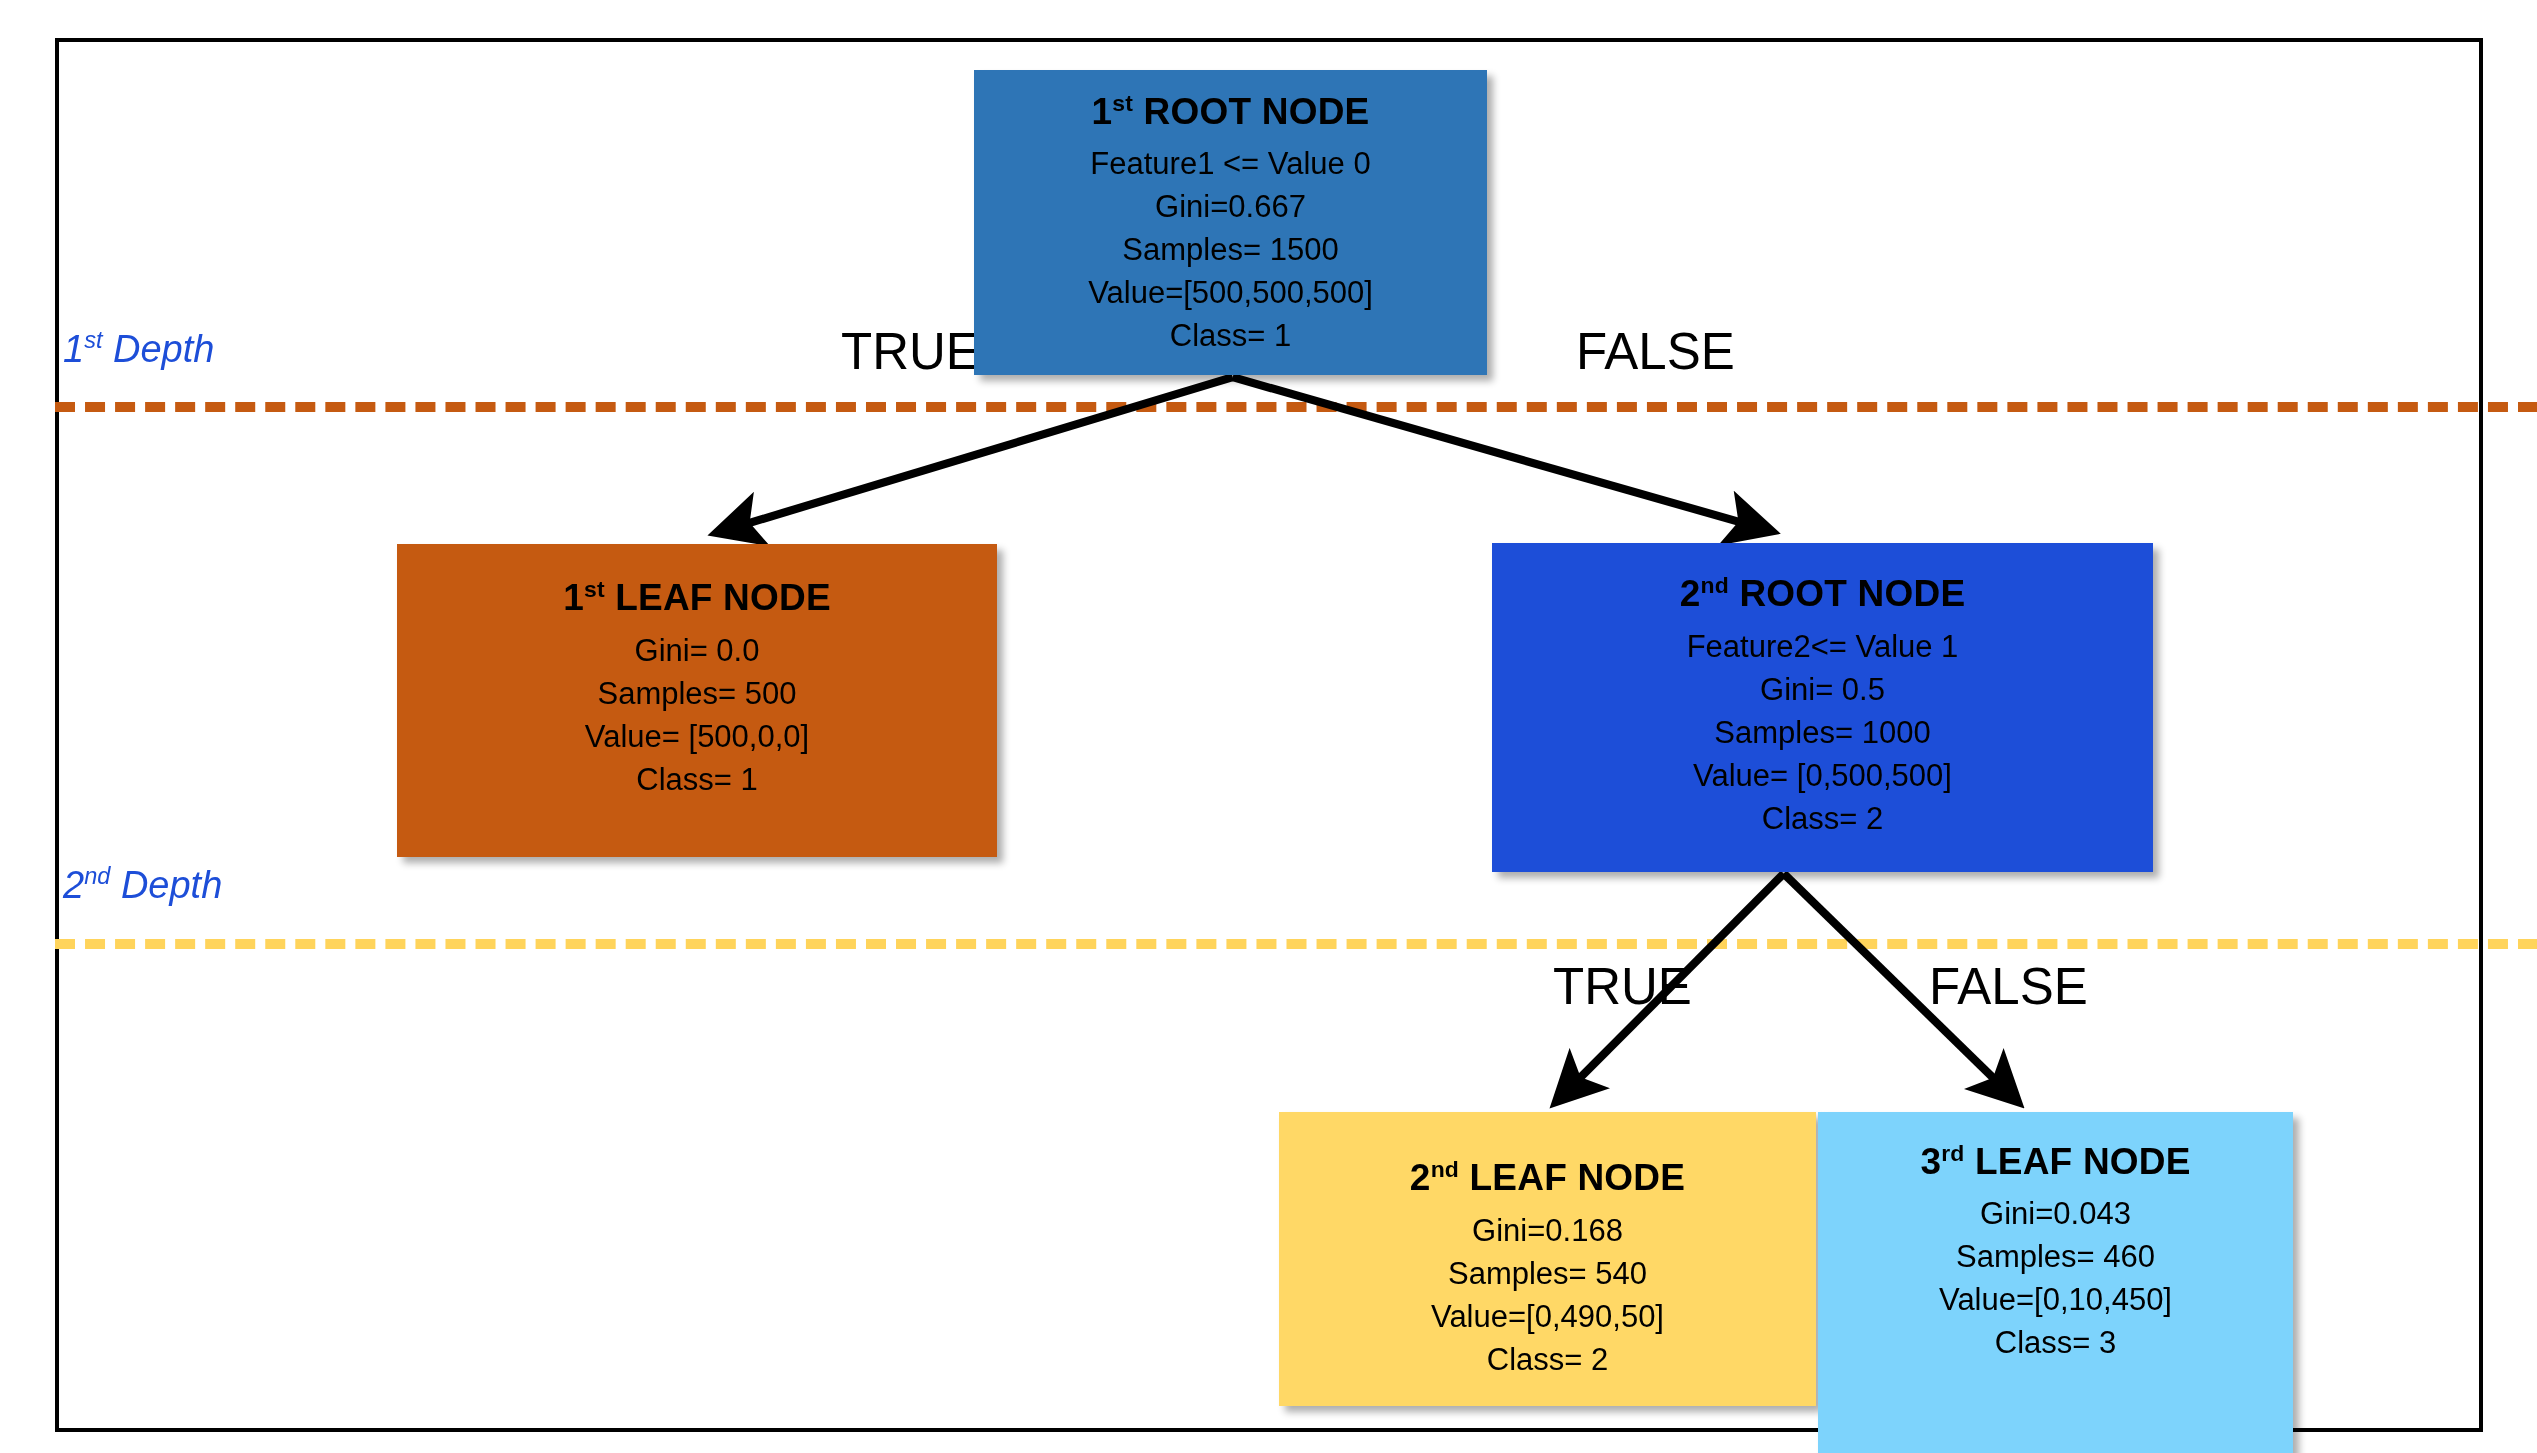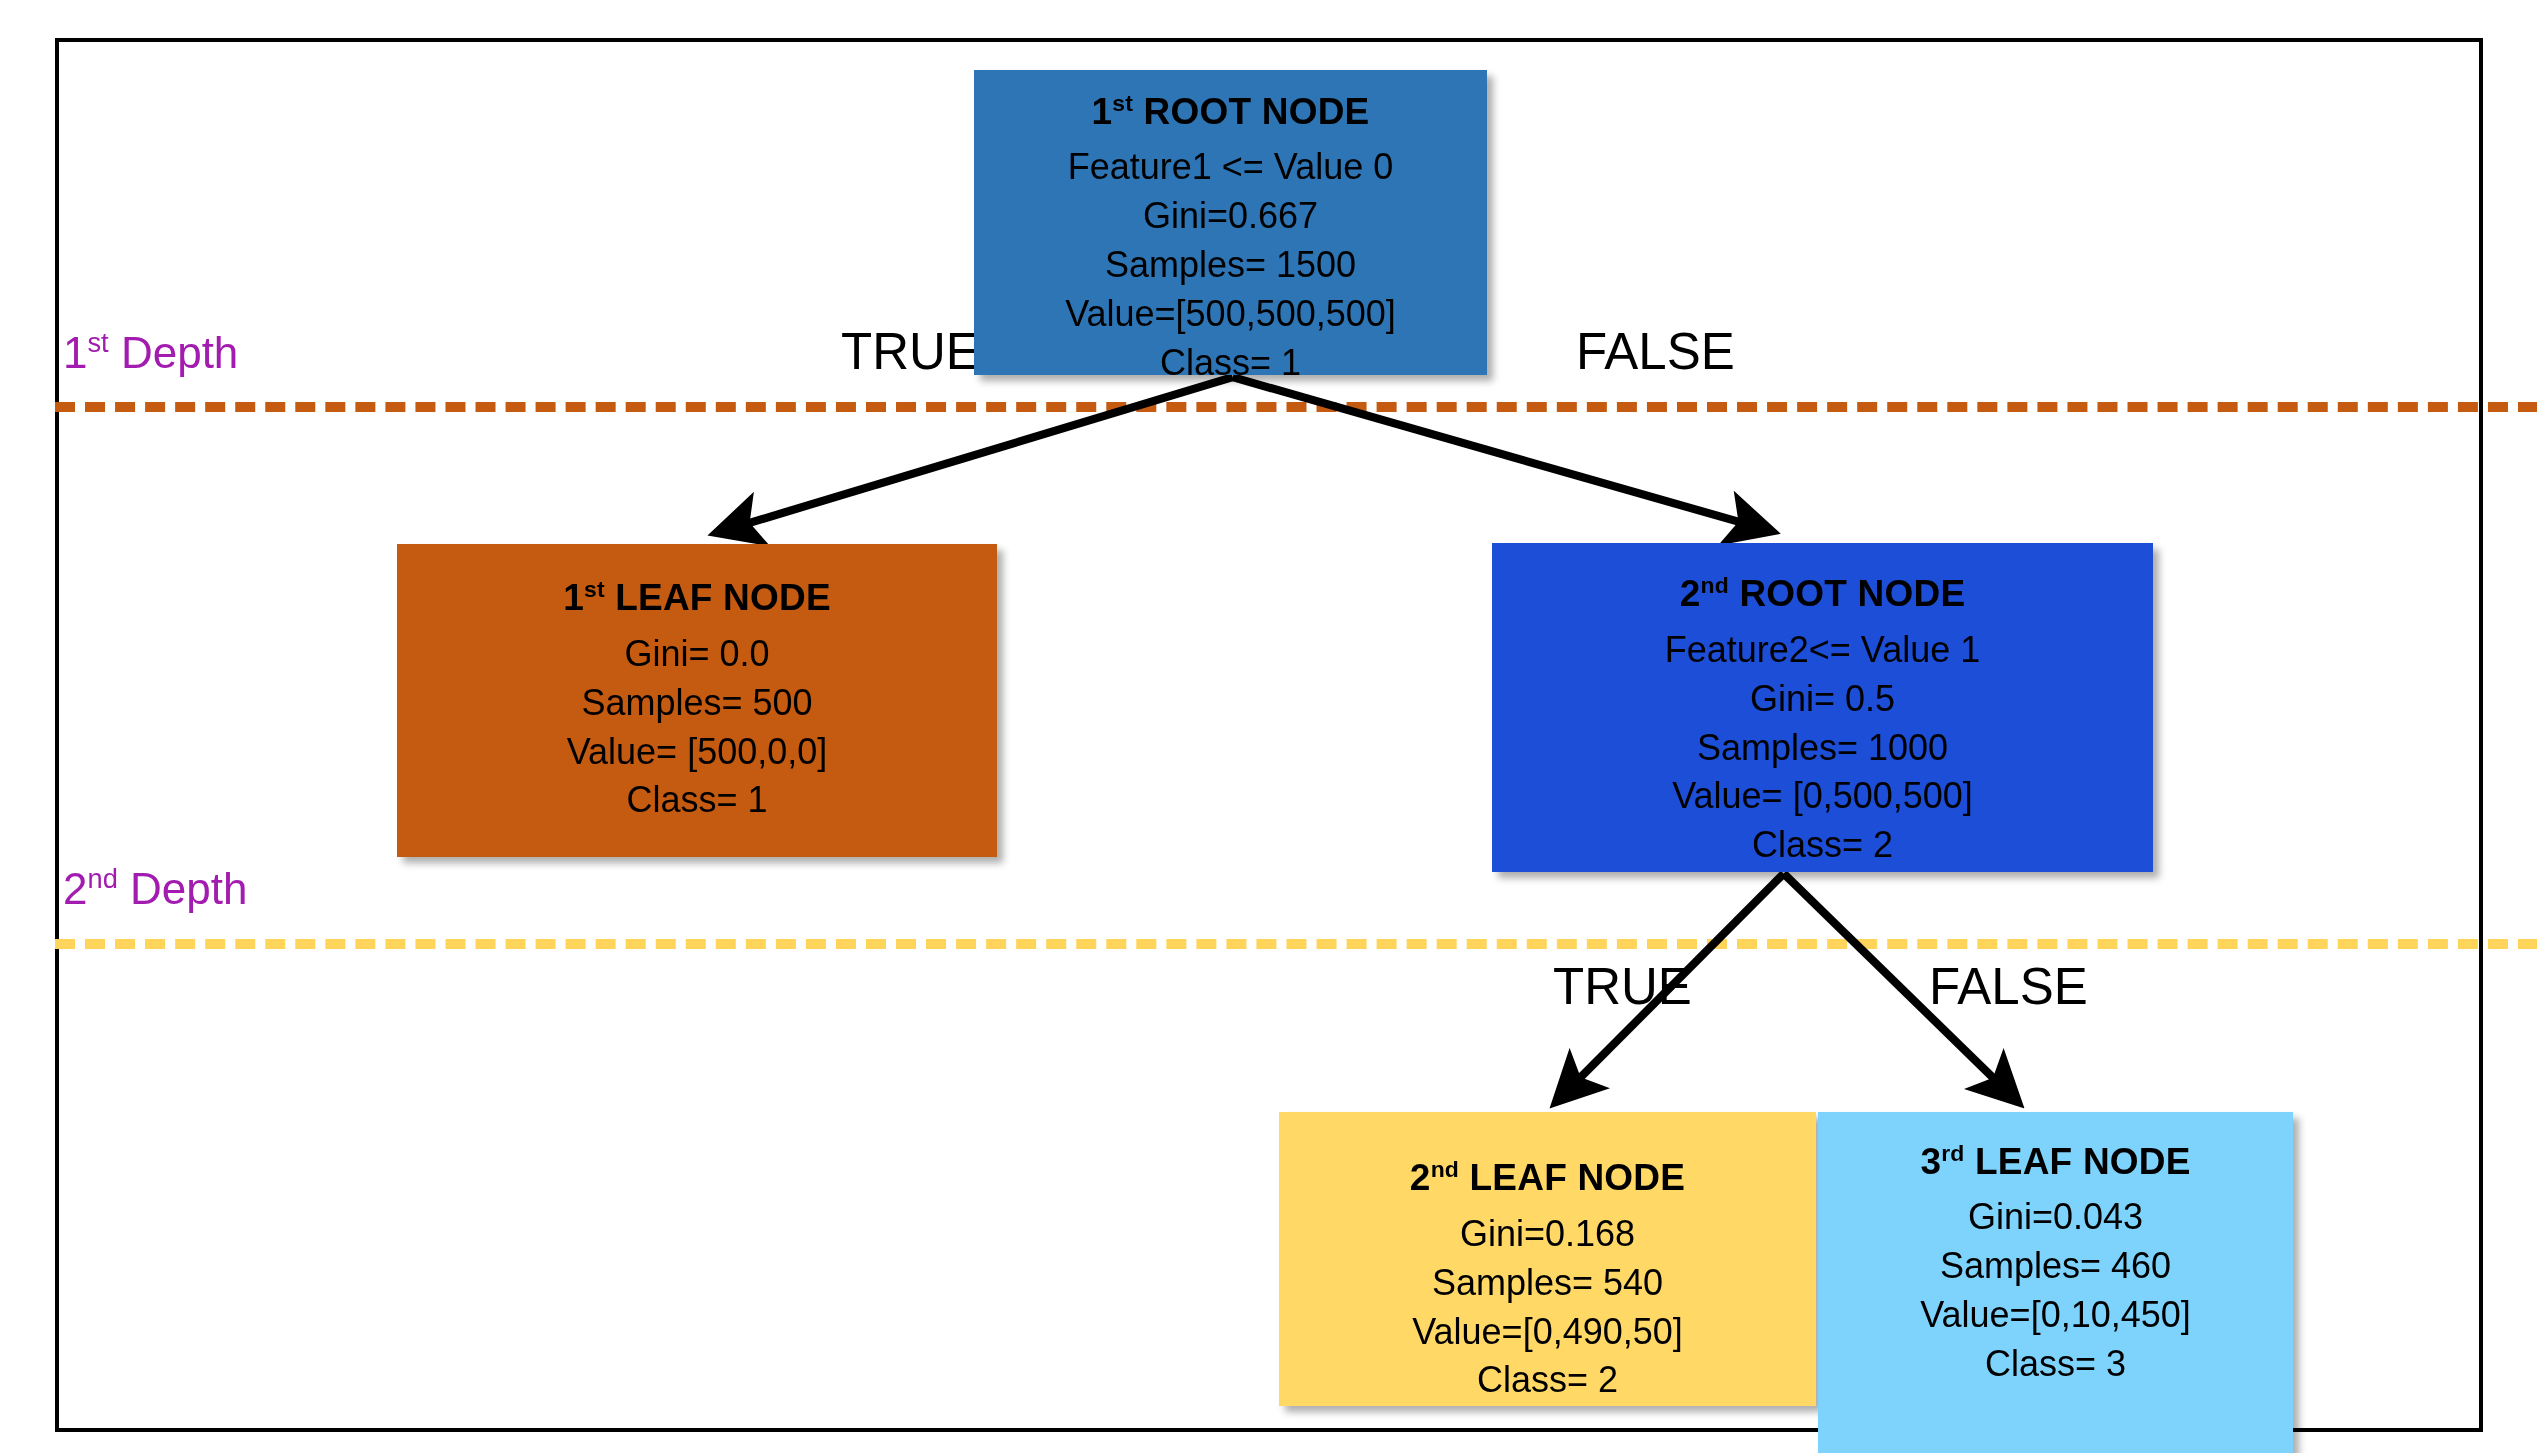--- a/index.html
+++ b/index.html
@@ -5,29 +5,29 @@
   html,body{margin:0;padding:0;background:#ffffff;}
   body{width:2538px;height:1454px;font-family:"Liberation Sans",sans-serif;}
   #stage{position:relative;width:2538px;height:1454px;overflow:hidden;background:#fff;}
 
   .frame{position:absolute;left:55px;top:38px;width:2428px;height:1394px;border:4.9px solid #000000;box-sizing:border-box;background:transparent;}
 
   .dashline{position:absolute;height:0;border-top-width:10.6px;border-top-style:dashed;}
   .dashline.d1{left:55px;top:402px;width:2483px;border-top-color:#C55A11;}
   .dashline.d2{left:55px;top:939px;width:2483px;border-top-color:#FFD45B;}
 
-  .depth-label{position:absolute;font-size:44px;color:#a21caf;white-space:nowrap;line-height:1;}
+  .depth-label{position:absolute;font-size:38px;color:#1d4ed8;white-space:nowrap;line-height:1;font-style:italic;}
   .depth-label sup{font-size:0.62em;vertical-align:super;}
 
   .node{position:absolute;box-sizing:border-box;display:flex;flex-direction:column;align-items:center;
         justify-content:flex-start;padding-top:11.4px;color:#000;line-height:1.18;
         box-shadow:5.7px 5.7px 7.3px rgba(0,0,0,0.32);}
   .node .nd-title{font-weight:bold;font-size:37px;letter-spacing:0.2px;margin-bottom:5.7px;white-space:nowrap;}
   .node .nd-title sup{font-size:0.62em;vertical-align:super;}
-  .node .nd-line{font-size:36px;white-space:nowrap;margin-top:6.5px;}
+  .node .nd-line{font-size:31px;white-space:nowrap;margin-top:6.5px;}
 
   #node-root{left:974px;top:70px;width:513px;height:305px;background:#2E75B6;}
   #node-leaf1{left:397px;top:544px;width:600px;height:313px;background:#C55A11;}
   #node-root2{left:1492px;top:543px;width:661px;height:329px;background:#1d4ed8;}
   #node-leaf2{left:1279px;top:1112px;width:537px;height:294px;background:#FFD866;}
   #node-leaf3{left:1818px;top:1112px;width:475px;height:352px;background:#7dd3fc;}
 
   #node-root .nd-title{margin-top:8.2px;}
   #node-leaf1 .nd-title{margin-top:21px;}
   #node-root2 .nd-title{margin-top:18px;}

